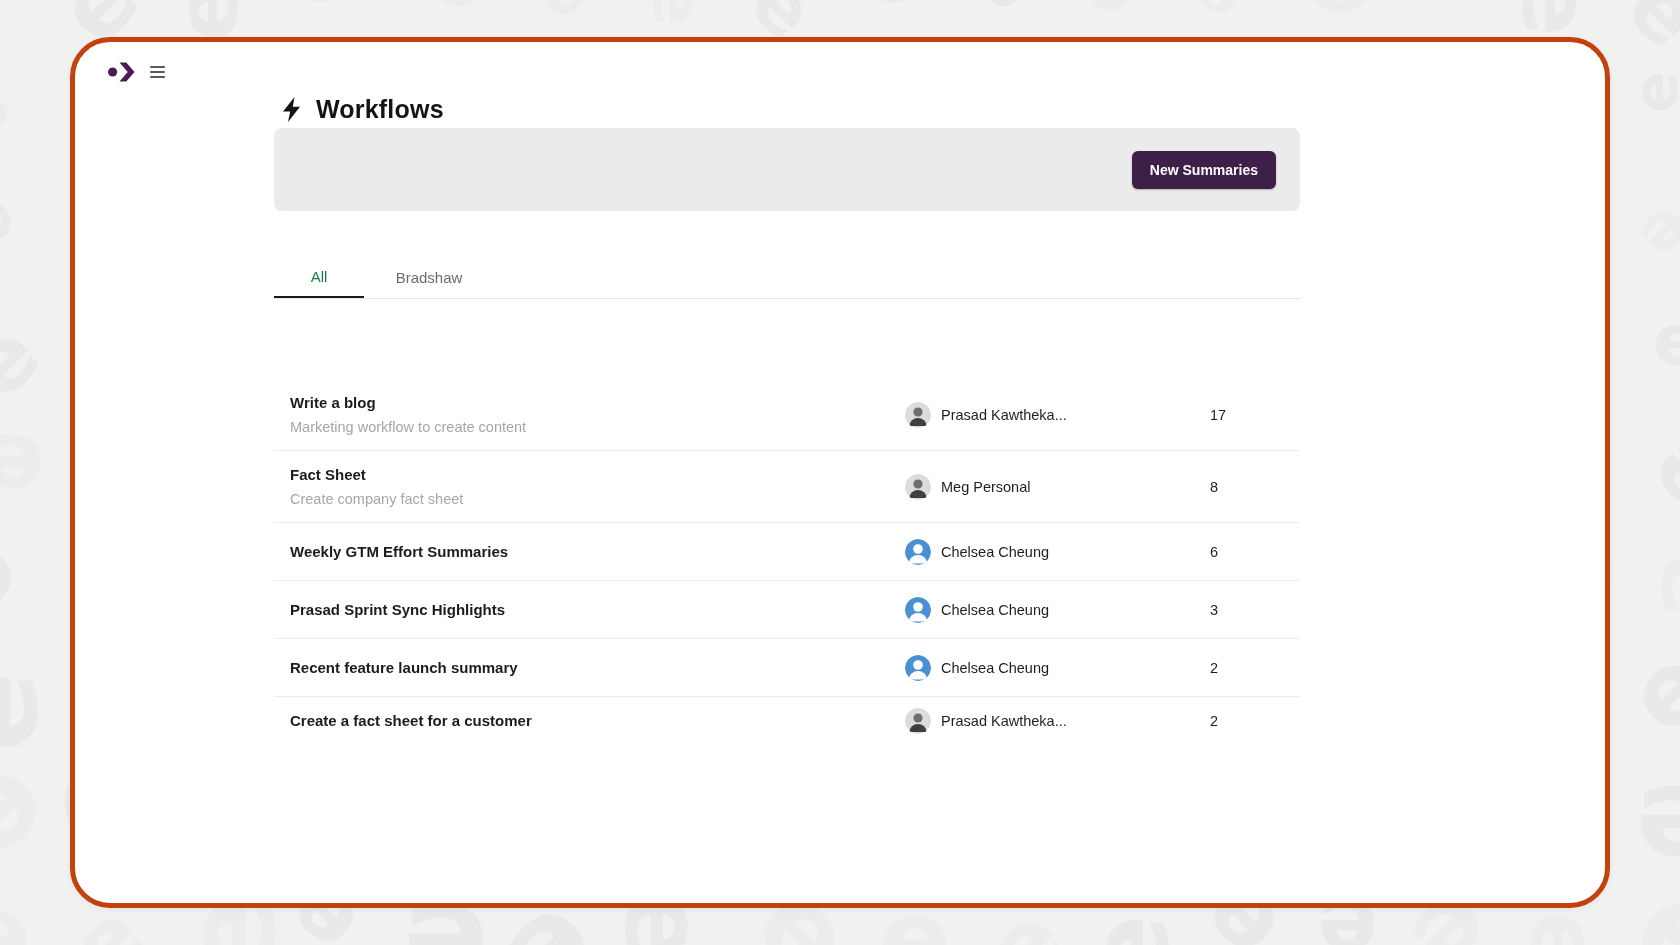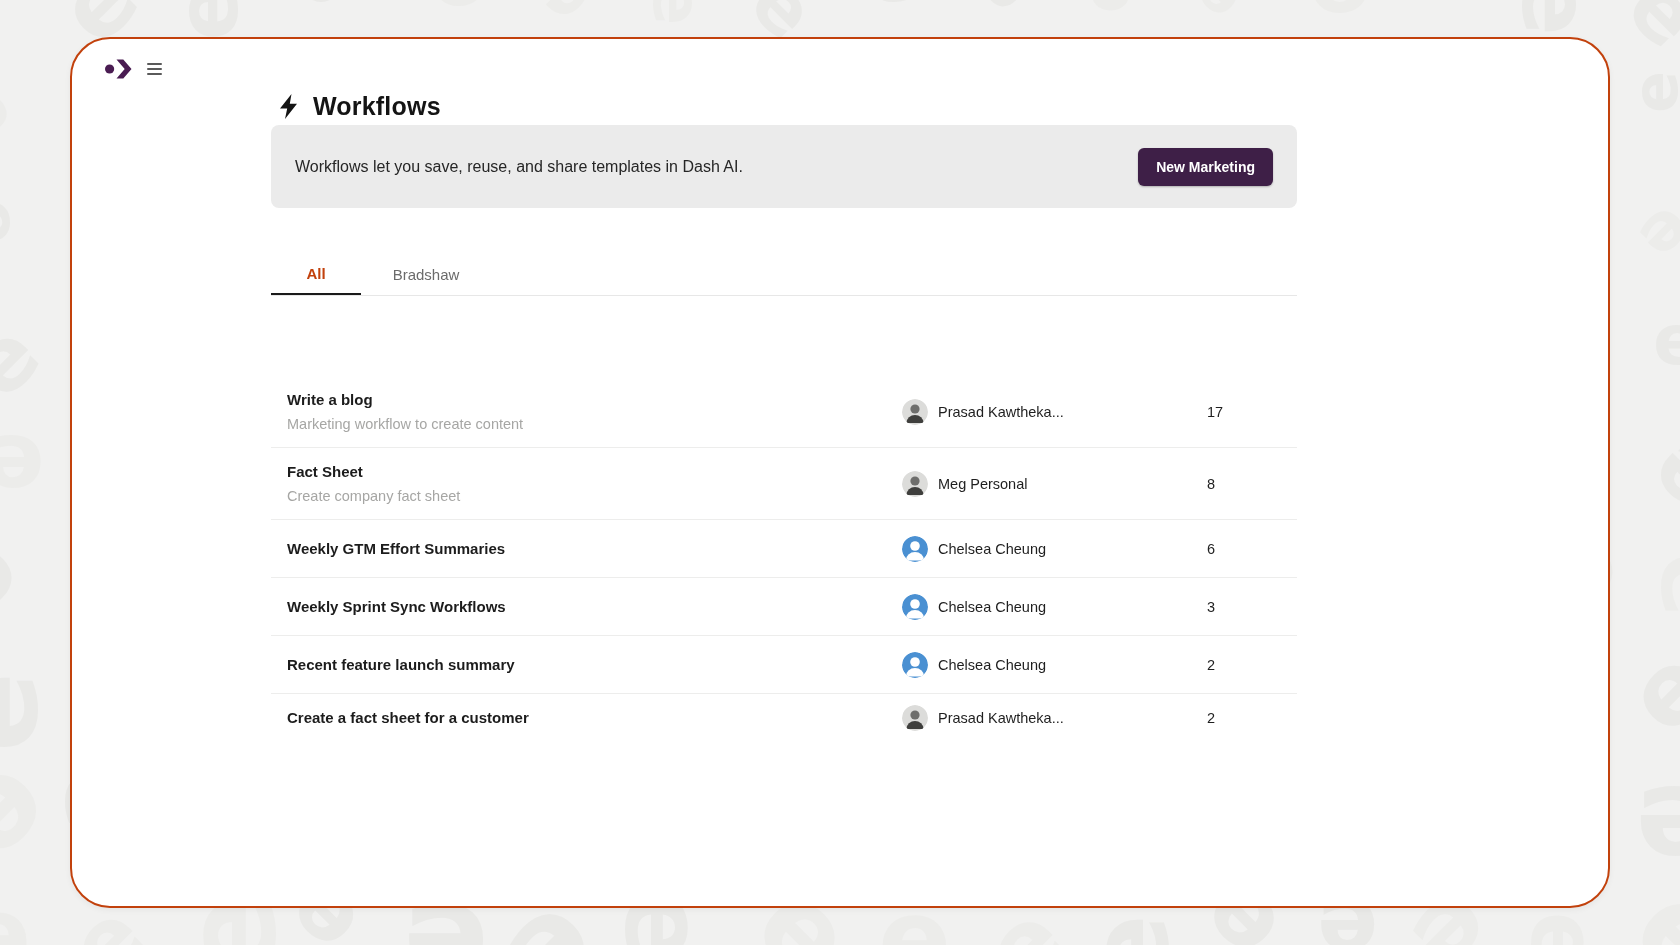--- a/index.html
+++ b/index.html
@@ -16,21 +16,21 @@
     position:absolute;
     font-family:"DejaVu Sans",sans-serif;
     font-weight:700;
     line-height:1;
     user-select:none;
   }
 
   
   .app-card {
     position:absolute; left:70px; top:37px; width:1540px; height:871px;
-    background:#ffffff; border:2px solid #c2410c; border-radius:40px;
+    background:#ffffff; border:5px solid #c2410c; border-radius:40px;
     box-shadow:0 2px 6px rgba(0,0,0,.05);
     z-index:1; overflow:hidden;
   }
 
   
   .brand-row { position:absolute; left:33px; top:19px; display:flex; align-items:center; gap:13px; }
   .hamburger { display:flex; flex-direction:column; gap:3px; cursor:pointer; padding:2px; }
   .hamburger i { display:block; width:15px; height:2px; background:#5a5a5a; border-radius:1px; }
 
   
@@ -54,21 +54,21 @@
 
   
   .tabs {
     position:absolute; left:199px; top:214px; width:1026px; height:43px;
     display:flex; border-bottom:1px solid #e7e7e7;
   }
   .tab {
     display:flex; align-items:center; justify-content:center;
     font-size:15px; color:#6b6b6b; cursor:pointer; height:100%;
   }
-  .tab.active { color:#c2410c; font-weight:700; border-bottom:2px solid #1a1a1a; }
+  .tab.active { color:#15803d; font-weight:400; border-bottom:2px solid #1a1a1a; }
   .tab-all { width:90px; }
   .tab-personal { width:130px; }
 
   
   .search-box {
     position:absolute; left:199px; top:276px; width:1026px; height:40px;
     border:1px solid #d6d6d4; border-radius:10px;
     padding:0 14px; font-family:inherit; font-size:15px; color:#333;
     background:#fff; outline:none; box-shadow:0 1px 1px rgba(0,0,0,.03);
   }
@@ -266,22 +266,21 @@
   <div class="page-header">
     <span style="display:flex;">
       <svg width="23" height="27" viewBox="0 0 23 27" xmlns="http://www.w3.org/2000/svg">
         <path d="M14.5 1 L3 15.5 h7.2 L8 26 L20 10.8 h-7.2 Z" fill="#141414"></path>
       </svg>
     </span>
     <h1>Workflows</h1>
   </div>
 
   <div class="banner">
-    <span class="banner-text">Workflows let you save, reuse, and share templates in Dash AI.</span>
-    <button class="new-workflow-btn">New Marketing</button>
+    <button class="new-workflow-btn">New Summaries</button>
   </div>
 
   <div class="tabs">
     <div class="tab tab-all active">All</div>
     <div class="tab tab-personal">Bradshaw</div>
   </div>
 
 
   <div class="wf-table">
     <div id="rows-container">
@@ -334,21 +333,21 @@
           <circle cx="13" cy="10" r="4.8" fill="#ffffff"></circle>
           <path d="M3.8 24.5 a9.2 8.5 0 0 1 18.4 0 Z" fill="#ffffff"></path>
         </svg>
       </span>
       <span>Chelsea Cheung</span>
     </div>
     <div class="c-uses">6</div>
   </div>
         <div class="t-row">
     <div class="c-name">
-      <div class="row-title">Weekly Sprint Sync Workflows</div>
+      <div class="row-title">Prasad Sprint Sync Highlights</div>
 
     </div>
     <div class="c-created">
 
       <span class="avatar av-icon">
         <svg width="26" height="26" viewBox="0 0 26 26" xmlns="http://www.w3.org/2000/svg">
           <circle cx="13" cy="13" r="13" fill="#4a90d2"></circle>
           <circle cx="13" cy="10" r="4.8" fill="#ffffff"></circle>
           <path d="M3.8 24.5 a9.2 8.5 0 0 1 18.4 0 Z" fill="#ffffff"></path>
         </svg>

